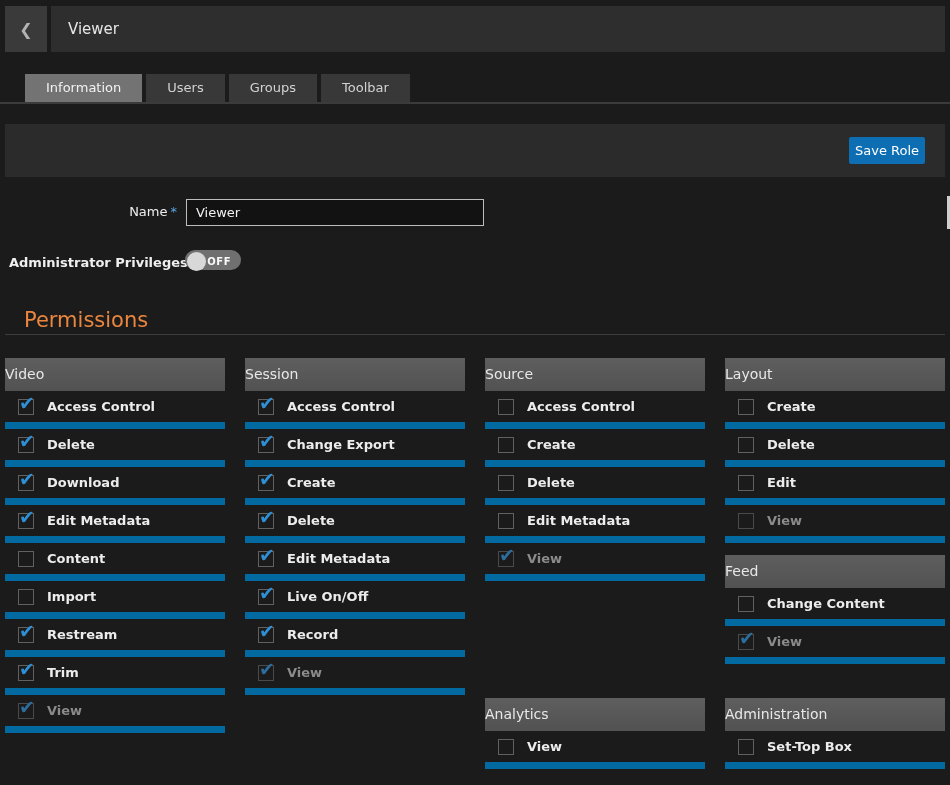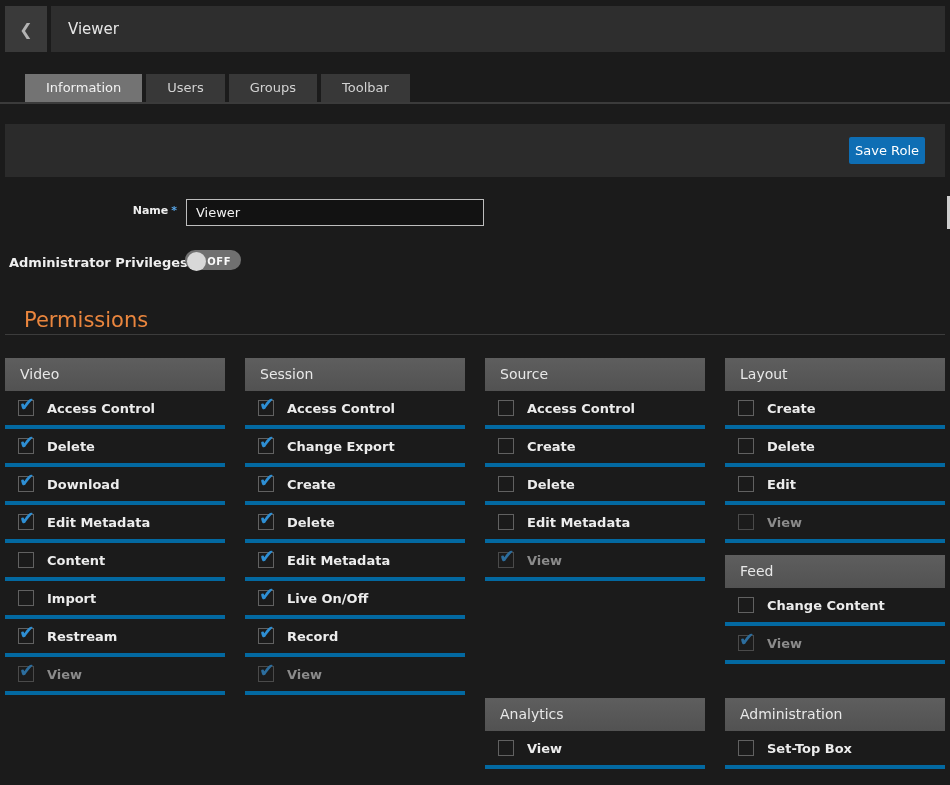--- a/index.html
+++ b/index.html
@@ -39,21 +39,21 @@
   .action-band { position: absolute; top: 124px; left: 5px; right: 5px; height: 53px; background: #2b2b2b; }
   .save-btn {
     position: absolute; right: 20px; top: 13px; width: 76px; height: 27px;
     background: #0e6eb4; border: none; border-radius: 2px; color: #ffffff;
     font-size: 13px; font-family: inherit; cursor: pointer;
   }
 
   
   .name-label-wrap {
     position: absolute; top: 204px; left: 0; width: 177px; text-align: right;
-    font-size: 11px; font-weight: bold; color: #efefef;
+    font-size: 13px; font-weight: normal; color: #efefef;
   }
   .required-marker { color: #58a6e8; margin-left: 3px; }
   .name-input {
     position: absolute; left: 186px; top: 199px; width: 298px; height: 27px;
     background: #121212; border: 1px solid #bdbdbd; color: #f0f0f0;
     font-size: 13px; padding: 0 9px; font-family: inherit;
   }
   .admin-label {
     position: absolute; left: 9px; top: 255px; font-size: 13px; font-weight: bold; color: #efefef;
   }
@@ -79,26 +79,26 @@
     position: absolute; left: 24px; top: 308px; font-size: 21px; color: #ea863e;
   }
   .perm-divider { position: absolute; top: 334px; left: 5px; right: 5px; height: 1px; background: #3c3c3c; }
 
   .perm-grid {
     position: absolute; top: 358px; left: 5px; width: 940px;
     display: flex; gap: 20px; align-items: flex-start;
   }
   .perm-column { width: 220px; flex: none; }
   .section-header {
-    height: 33px; line-height: 33px; padding-left: 15px;
+    height: 33px; line-height: 33px; 
     background: linear-gradient(#5e5e5e, #525252);
     color: #e8e8e8; font-size: 14px;
   }
   .perm-row {
-    height: 38px; border-bottom: 4px solid #0369a1;
+    height: 38px; border-bottom: 7px solid #0369a1;
     display: flex; align-items: center; padding-left: 13px;
   }
   .cb {
     width: 16px; height: 16px; border: 1px solid #616161; background: transparent;
     position: relative; flex: none; cursor: pointer;
   }
   .perm-row.checked .cb::after {
     content: "\2714";
     position: absolute; left: 0px; top: -8px;
     font-size: 19px; font-weight: bold; color: #2e8fd4;
@@ -170,20 +170,24 @@
         <span class="perm-label">Content</span>
       </div>
       <div class="perm-row">
         <span class="cb"></span>
         <span class="perm-label">Import</span>
       </div>
       <div class="perm-row checked">
         <span class="cb"></span>
         <span class="perm-label">Restream</span>
       </div>
+      <div class="perm-row checked">
+        <span class="cb"></span>
+        <span class="perm-label">Trim</span>
+      </div>
       <div class="perm-row checked disabled">
         <span class="cb"></span>
         <span class="perm-label">View</span>
       </div>
     </div>
     <div class="perm-column">
       <div class="section-header">Session</div>
       <div class="perm-row checked">
         <span class="cb"></span>
         <span class="perm-label">Access Control</span>

